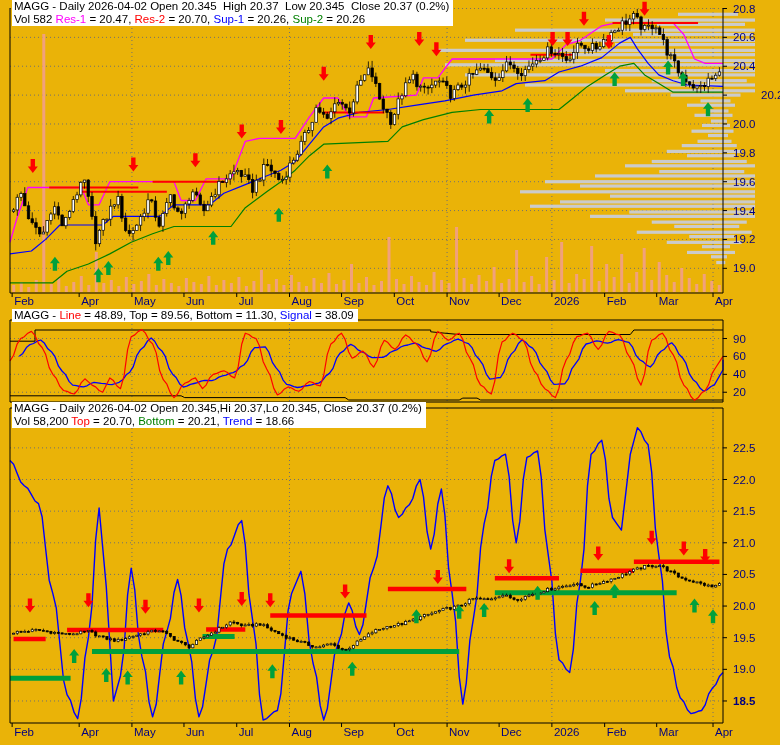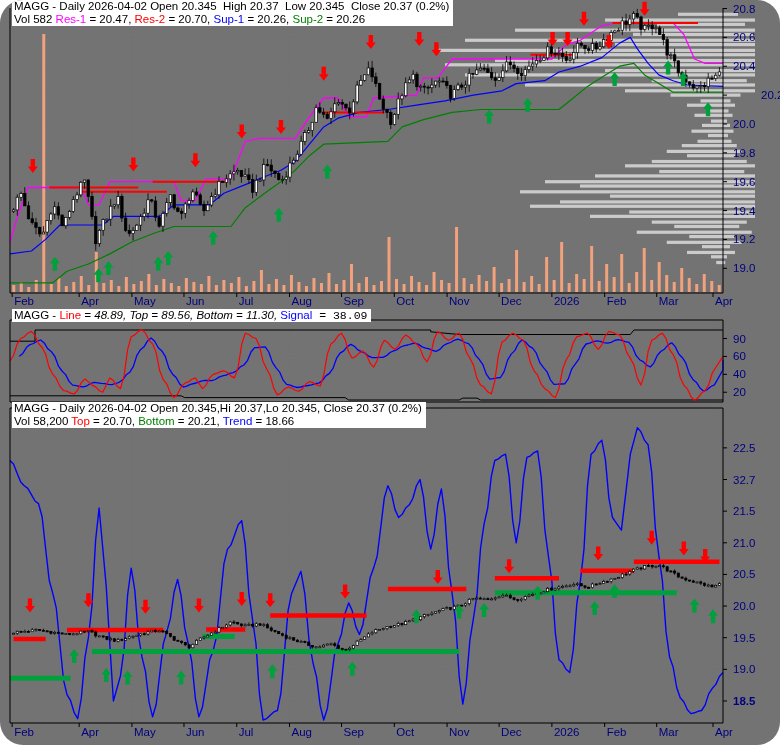--- a/index.html
+++ b/index.html
@@ -1,17 +1,17 @@
 <!DOCTYPE html>
 <html><head>
 <meta charset="utf-8">
 <style>
   html,body{margin:0;padding:0;background:#fff;}
-  #app{position:relative;width:780px;height:745px;background:#737373;overflow:hidden;
-       font-family:"Liberation Sans",sans-serif;border-radius:23px;}
+  #app{position:relative;width:780px;height:745px;background:#eab308;overflow:hidden;
+       font-family:"Liberation Sans",sans-serif;}
   svg{position:absolute;left:0;top:0;}
   .hdr{position:absolute;z-index:3;background:#fff;padding:0 4px 0 2px;
        font-size:11.5px;line-height:13px;white-space:pre;}
   .hdr div{white-space:pre;}
   .xlab,.ylab{position:absolute;z-index:2;font-size:11.5px;line-height:12px;white-space:pre;text-align:center;}
 </style>
 </head>
 <body>
 
 <div id="app">
@@ -1153,21 +1153,21 @@
         <line x1="723" y1="511.14383286460424" x2="727" y2="511.14383286460424" stroke="#000000"></line>
         <line x1="723" y1="542.783045399759" x2="727" y2="542.783045399759" stroke="#000000"></line>
         <line x1="723" y1="574.4222579349137" x2="727" y2="574.4222579349137" stroke="#000000"></line>
         <line x1="723" y1="606.0614704700683" x2="727" y2="606.0614704700683" stroke="#000000"></line>
         <line x1="723" y1="637.700683005223" x2="727" y2="637.700683005223" stroke="#000000"></line>
         <line x1="723" y1="669.3398955403777" x2="727" y2="669.3398955403777" stroke="#000000"></line>
         <line x1="723" y1="700.9791080755324" x2="727" y2="700.9791080755324" stroke="#000000"></line>
       </g>
     </svg>
   <div class="hdr" id="hdr0" style="left: 12px; top: 0px;"><div><span style="color: rgb(0, 0, 0);">MAGG - Daily 2026-04-02 Open 20.345  High 20.37  Low 20.345  Close 20.37 (0.2%)</span></div><div><span style="color: rgb(0, 0, 0);">Vol 582 </span><span style="color: rgb(255, 0, 255);">Res-1</span><span style="color: rgb(0, 0, 0);"> = 20.47, </span><span style="color: rgb(255, 0, 0);">Res-2</span><span style="color: rgb(0, 0, 0);"> = 20.70, </span><span style="color: rgb(0, 0, 255);">Sup-1</span><span style="color: rgb(0, 0, 0);"> = 20.26, </span><span style="color: rgb(0, 128, 0);">Sup-2</span><span style="color: rgb(0, 0, 0);"> = 20.26</span></div></div>
-  <div class="hdr" id="hdr1" style="left: 12px; top: 309px;"><div><span style="color: rgb(0, 0, 0);">MAGG - </span><span style="color: rgb(255, 0, 0);">Line</span><span style="color: rgb(0, 0, 0); font-style: italic;"> = 48.89, Top = 89.56, Bottom = 11.30, </span><span style="color: rgb(0, 0, 255);">Signal</span><span style="color: rgb(0, 0, 0); font-family: Liberation Mono, monospace;"> = 38.09</span></div></div>
+  <div class="hdr" id="hdr1" style="left: 12px; top: 309px;"><div><span style="color: rgb(0, 0, 0);">MAGG - </span><span style="color: rgb(255, 0, 0);">Line</span><span style="color: rgb(0, 0, 0);"> = 48.89, Top = 89.56, Bottom = 11.30, </span><span style="color: rgb(0, 0, 255);">Signal</span><span style="color: rgb(0, 0, 0);"> = 38.09</span></div></div>
   <div class="hdr" id="hdr2" style="left: 12px; top: 402px;"><div><span style="color: rgb(0, 0, 0);">MAGG - Daily 2026-04-02 Open 20.345,Hi 20.37,Lo 20.345, Close 20.37 (0.2%)</span></div><div><span style="color: rgb(0, 0, 0);">Vol 58,200 </span><span style="color: rgb(255, 0, 0);">Top</span><span style="color: rgb(0, 0, 0);"> = 20.70, </span><span style="color: rgb(0, 128, 0);">Bottom</span><span style="color: rgb(0, 0, 0);"> = 20.21, </span><span style="color: rgb(0, 0, 255);">Trend</span><span style="color: rgb(0, 0, 0);"> = 18.66</span></div></div>
   <div id="labels">
       <div class="ylab" style="left: 733px; top: 2.50519px; color: rgb(0, 0, 128);">20.8</div>
       <div class="ylab" style="left: 733px; top: 31.3733px; color: rgb(0, 0, 128);">20.6</div>
       <div class="ylab" style="left: 733px; top: 60.2413px; color: rgb(0, 0, 128);">20.4</div>
       <div class="ylab" style="left: 733px; top: 89.1094px; color: rgb(0, 0, 128); margin-left: 28px;">20.2</div>
       <div class="ylab" style="left: 733px; top: 117.977px; color: rgb(0, 0, 128);">20.0</div>
       <div class="ylab" style="left: 733px; top: 146.846px; color: rgb(0, 0, 128);">19.8</div>
       <div class="ylab" style="left: 733px; top: 175.714px; color: rgb(0, 0, 128);">19.6</div>
       <div class="ylab" style="left: 733px; top: 204.582px; color: rgb(0, 0, 128);">19.4</div>
@@ -1185,21 +1185,21 @@
       <div class="xlab" style="left: 501.118px; top: 295px; color: rgb(0, 0, 128);">Dec</div>
       <div class="xlab" style="left: 553.88px; top: 295px; color: rgb(0, 0, 128);">2026</div>
       <div class="xlab" style="left: 606.642px; top: 295px; color: rgb(0, 0, 128);">Feb</div>
       <div class="xlab" style="left: 658.691px; top: 295px; color: rgb(0, 0, 128);">Mar</div>
       <div class="xlab" style="left: 715.018px; top: 295px; color: rgb(0, 0, 128);">Apr</div>
       <div class="ylab" style="left: 733px; top: 332.531px; color: rgb(0, 0, 128);">90</div>
       <div class="ylab" style="left: 733px; top: 350.434px; color: rgb(0, 0, 128);">60</div>
       <div class="ylab" style="left: 733px; top: 368.338px; color: rgb(0, 0, 128);">40</div>
       <div class="ylab" style="left: 733px; top: 386.242px; color: rgb(0, 0, 128);">20</div>
       <div class="ylab" style="left: 733px; top: 441.865px; color: rgb(0, 0, 128);">22.5</div>
-      <div class="ylab" style="left: 733px; top: 473.505px; color: rgb(0, 0, 128);">32.7</div>
+      <div class="ylab" style="left: 733px; top: 473.505px; color: rgb(0, 0, 128);">22.0</div>
       <div class="ylab" style="left: 733px; top: 505.144px; color: rgb(0, 0, 128);">21.5</div>
       <div class="ylab" style="left: 733px; top: 536.783px; color: rgb(0, 0, 128);">21.0</div>
       <div class="ylab" style="left: 733px; top: 568.422px; color: rgb(0, 0, 128);">20.5</div>
       <div class="ylab" style="left: 733px; top: 600.061px; color: rgb(0, 0, 128);">20.0</div>
       <div class="ylab" style="left: 733px; top: 631.701px; color: rgb(0, 0, 128);">19.5</div>
       <div class="ylab" style="left: 733px; top: 663.34px; color: rgb(0, 0, 128);">19.0</div>
       <div class="ylab" style="left: 733px; top: 694.979px; color: rgb(0, 0, 128); font-weight: bold;">18.5</div>
       <div class="xlab" style="left: 14.139px; top: 726px; color: rgb(0, 0, 128);">Feb</div>
       <div class="xlab" style="left: 81.161px; top: 726px; color: rgb(0, 0, 128);">Apr</div>
       <div class="xlab" style="left: 133.923px; top: 726px; color: rgb(0, 0, 128);">May</div>

